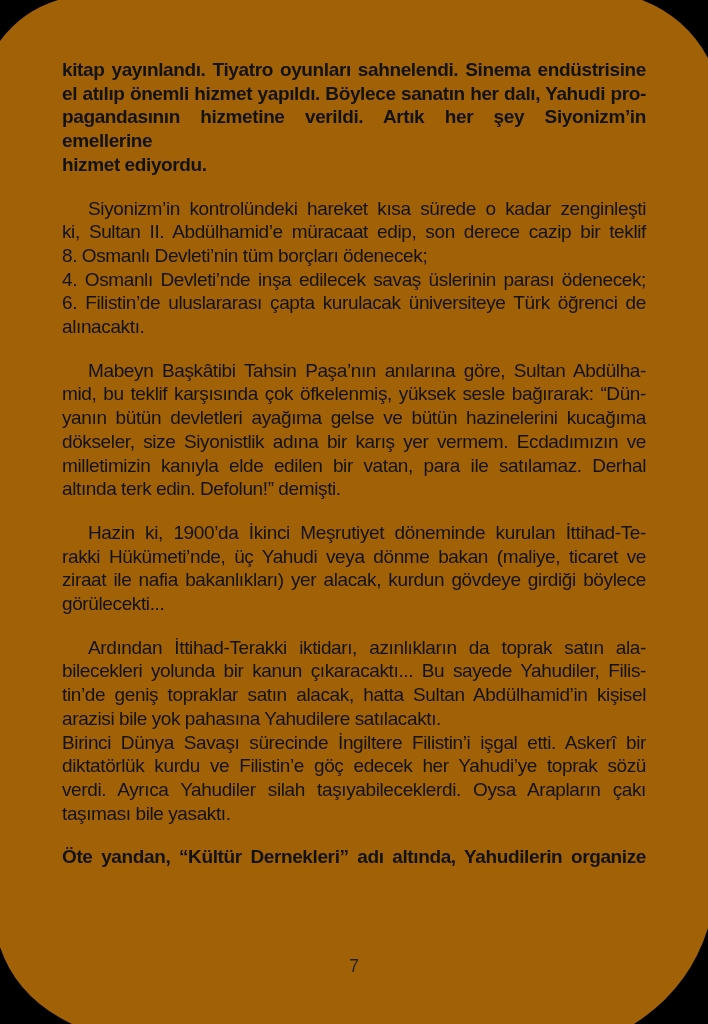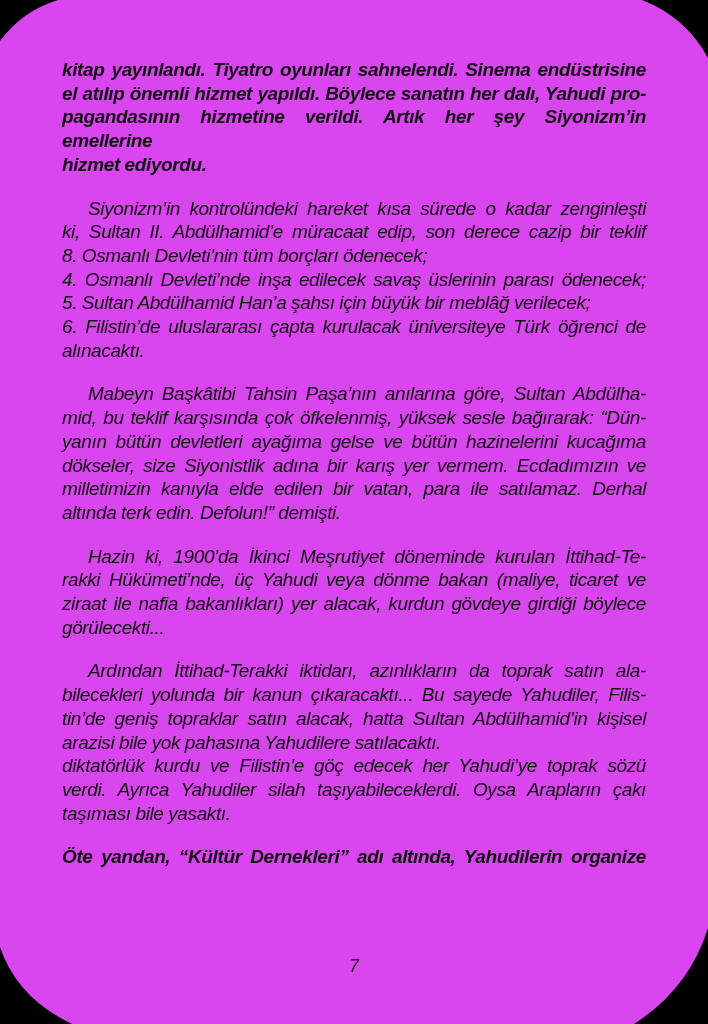--- a/index.html
+++ b/index.html
@@ -4,24 +4,23 @@
 <style>
   html, body {
     margin: 0;
     padding: 0;
     background: #ffffff;
   }
   .page {
     position: relative;
     width: 708px;
     height: 1024px;
-    background: #d946ef;
+    background: #a16207;
     overflow: hidden;
     font-family: "Liberation Sans", sans-serif;
-    font-style: italic;
   }
   .corner-svg {
     position: absolute;
     left: 0;
     top: 0;
     width: 708px;
     height: 1024px;
     pointer-events: none;
   }
   .text-block {
@@ -82,21 +81,20 @@
       <div class="line">el atılıp önemli hizmet yapıldı. Böylece sanatın her dalı, Yahudi pro-</div>
       <div class="line">pagandasının hizmetine verildi. Artık her şey Siyonizm’in emellerine</div>
       <div class="line no-j">hizmet ediyordu.</div>
     </div>
 
     <div class="para">
       <div class="line ind">Siyonizm’in kontrolündeki hareket kısa sürede o kadar zenginleşti</div>
       <div class="line">ki, Sultan II. Abdülhamid’e müracaat edip, son derece cazip bir teklif</div>
       <div class="line no-j">8. Osmanlı Devleti’nin tüm borçları ödenecek;</div>
       <div class="line">4. Osmanlı Devleti’nde inşa edilecek savaş üslerinin parası ödenecek;</div>
-      <div class="line no-j">5. Sultan Abdülhamid Han’a şahsı için büyük bir meblâğ verilecek;</div>
       <div class="line">6. Filistin’de uluslararası çapta kurulacak üniversiteye Türk öğrenci de</div>
       <div class="line no-j">alınacaktı.</div>
     </div>
 
     <div class="para">
       <div class="line ind">Mabeyn Başkâtibi Tahsin Paşa’nın anılarına göre, Sultan Abdülha-</div>
       <div class="line">mid, bu teklif karşısında çok öfkelenmiş, yüksek sesle bağırarak: “Dün-</div>
       <div class="line">yanın bütün devletleri ayağıma gelse ve bütün hazinelerini kucağıma</div>
       <div class="line">dökseler, size Siyonistlik adına bir karış yer vermem. Ecdadımızın ve</div>
       <div class="line">milletimizin kanıyla elde edilen bir vatan, para ile satılamaz. Derhal</div>
@@ -108,20 +106,21 @@
       <div class="line">rakki Hükümeti’nde, üç Yahudi veya dönme bakan (maliye, ticaret ve</div>
       <div class="line">ziraat ile nafia bakanlıkları) yer alacak, kurdun gövdeye girdiği böylece</div>
       <div class="line no-j">görülecekti...</div>
     </div>
 
     <div class="para">
       <div class="line ind">Ardından İttihad-Terakki iktidarı, azınlıkların da toprak satın ala-</div>
       <div class="line">bilecekleri yolunda bir kanun çıkaracaktı... Bu sayede Yahudiler, Filis-</div>
       <div class="line">tin’de geniş topraklar satın alacak, hatta Sultan Abdülhamid’in kişisel</div>
       <div class="line no-j">arazisi bile yok pahasına Yahudilere satılacaktı.</div>
+      <div class="line">Birinci Dünya Savaşı sürecinde İngiltere Filistin’i işgal etti. Askerî bir</div>
       <div class="line">diktatörlük kurdu ve Filistin’e göç edecek her Yahudi’ye toprak sözü</div>
       <div class="line">verdi. Ayrıca Yahudiler silah taşıyabileceklerdi. Oysa Arapların çakı</div>
       <div class="line no-j">taşıması bile yasaktı.</div>
     </div>
 
     <div class="para bold">
       <div class="line">Öte yandan, “Kültür Dernekleri” adı altında, Yahudilerin organize</div>
     </div>
 
   </div>

